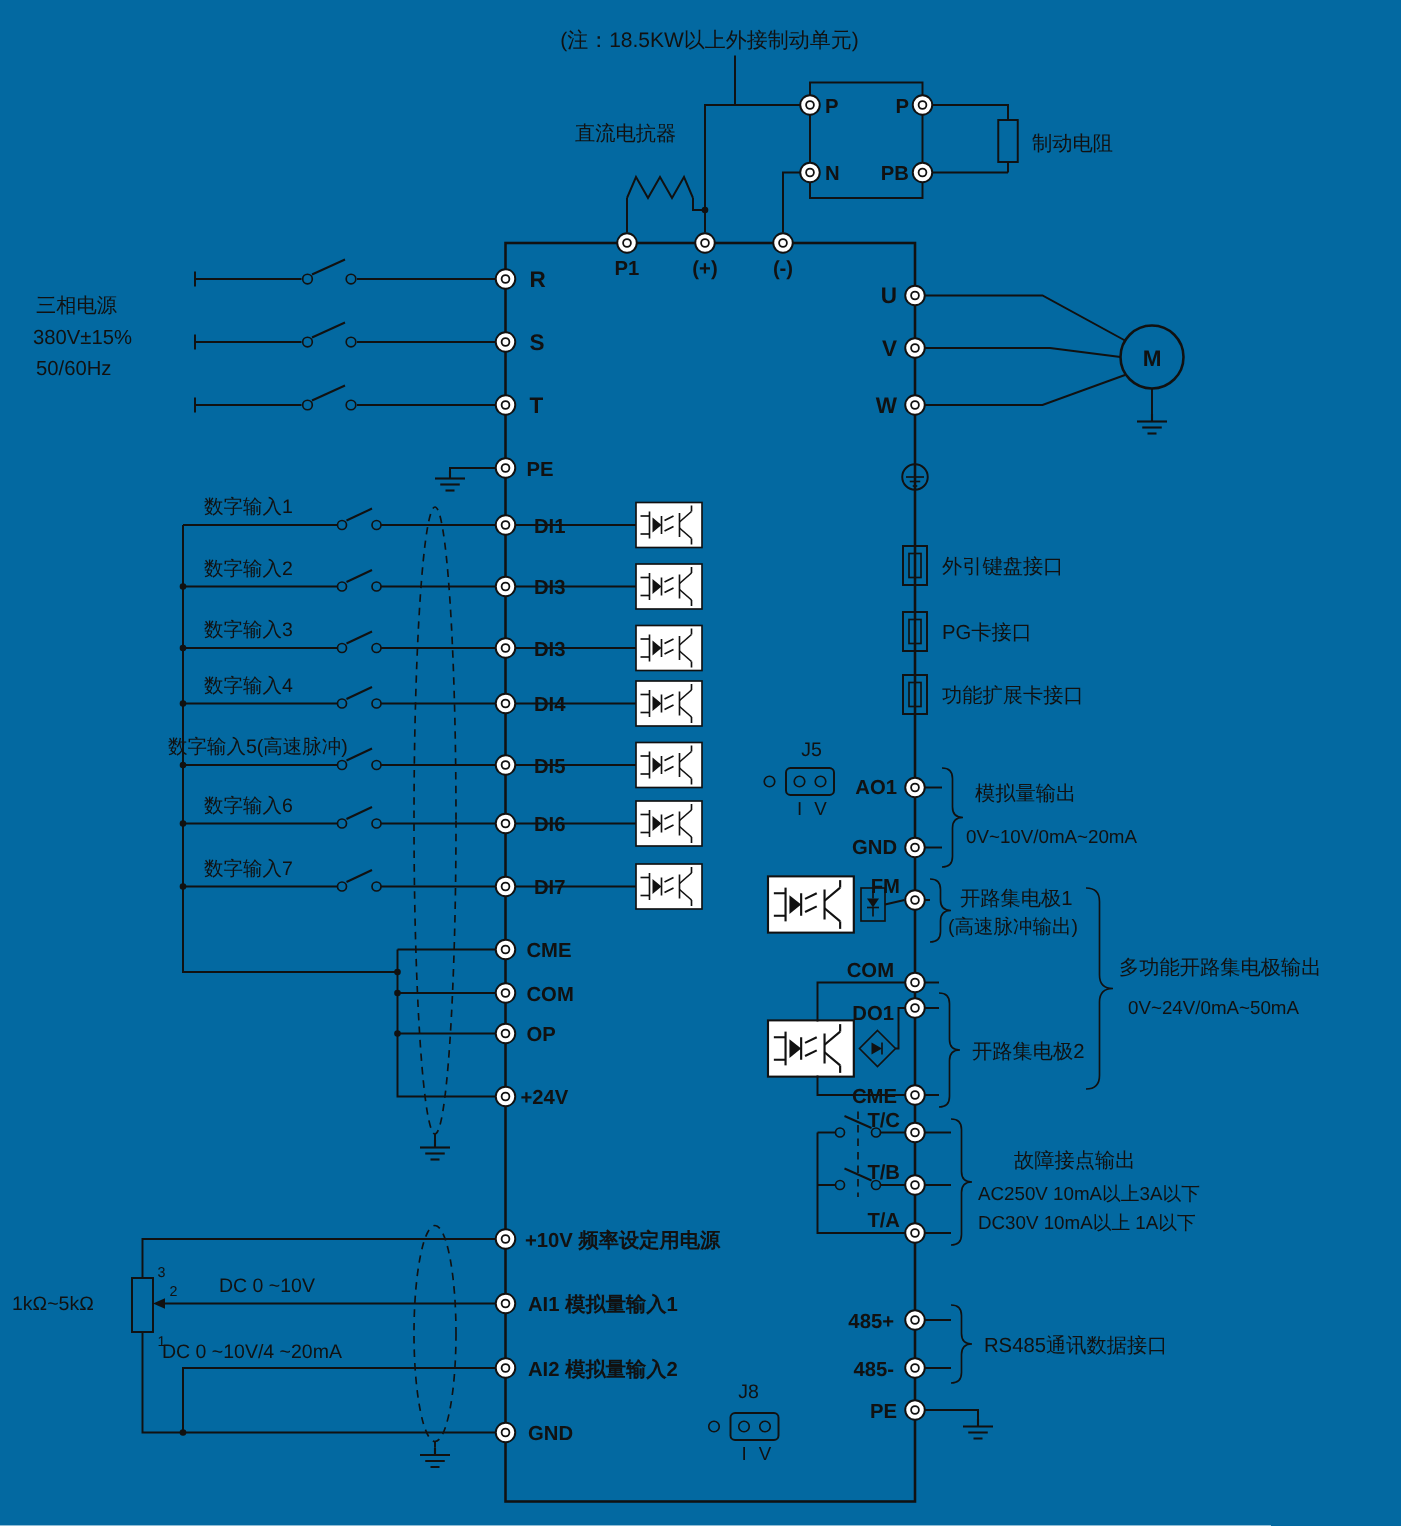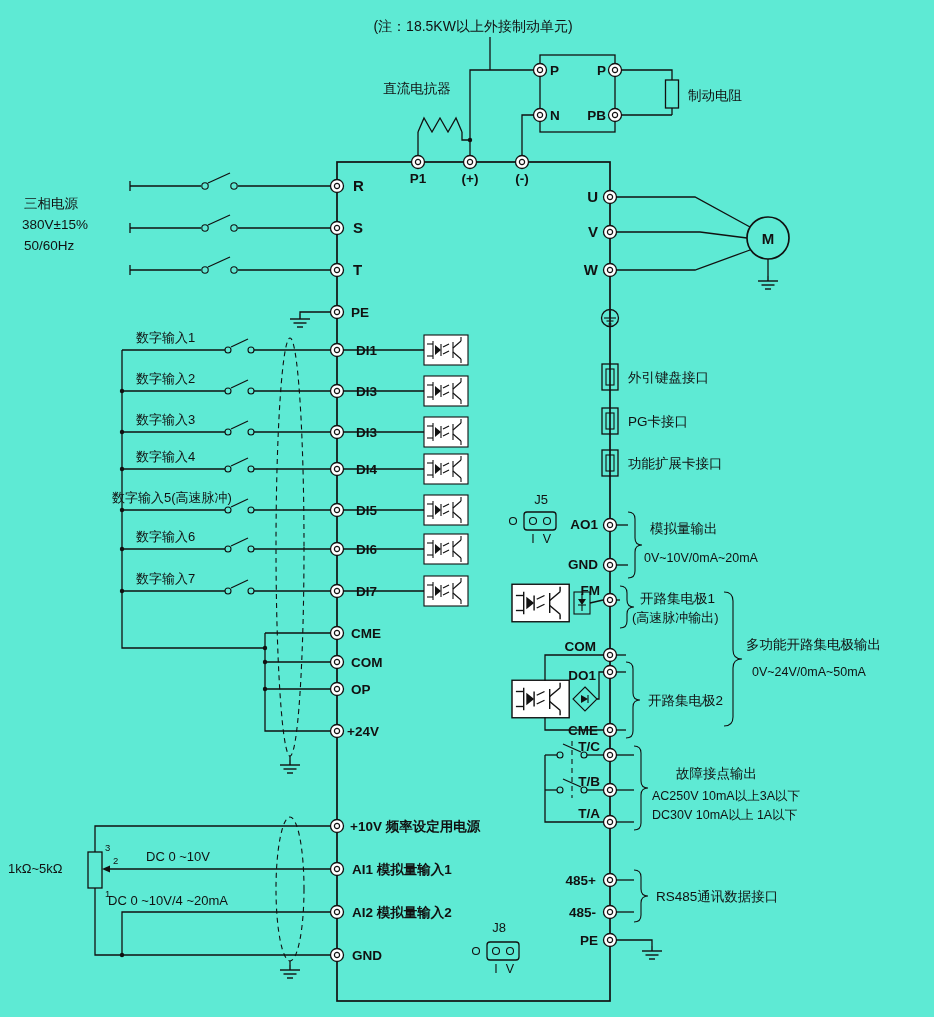--- a/index.html
+++ b/index.html
@@ -1,16 +1,16 @@
 <!DOCTYPE html>
 <html><head>
 <meta charset="utf-8">
 <style>
   html,body{margin:0;padding:0;background:#fff}
-  .stage{width:934px;height:1017px;position:relative;background:#5eead4}
+  .stage{width:934px;height:1017px;position:relative;background:#0369a1}
   svg text{font-family:"Liberation Sans","DejaVu Sans",sans-serif;fill:#111}
   .w{stroke:#111;stroke-width:1.3;fill:none}
   .w2{stroke:#111;stroke-width:1.7;fill:none}
   .thin{stroke:#111;stroke-width:1.1;fill:none}
   .dash{stroke:#111;stroke-width:1.1;fill:none;stroke-dasharray:5 4}
   .dot{fill:#111;stroke:none}
   .t13{font-size:13px}
   .t135{font-size:13.5px}
   .t12{font-size:12.5px}
   .t14{font-size:14px}

